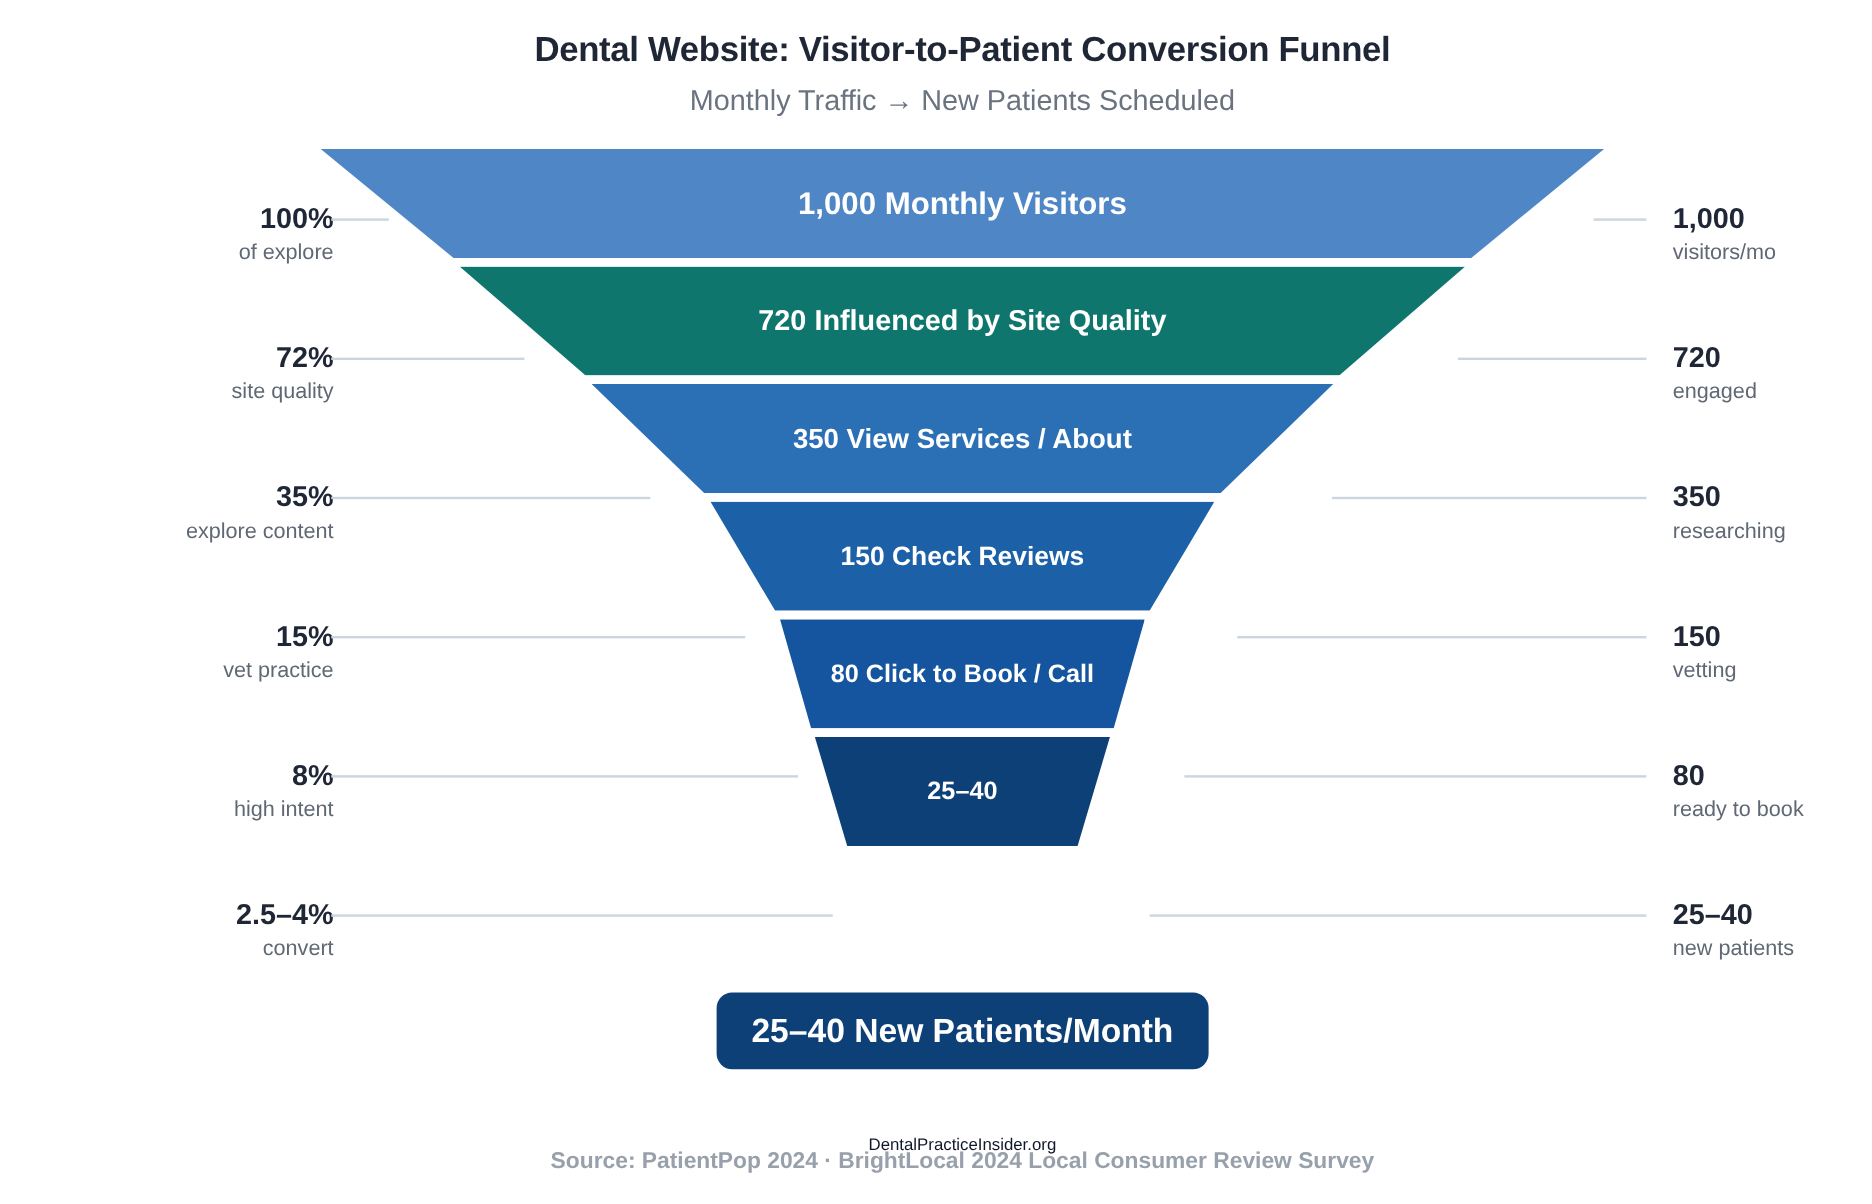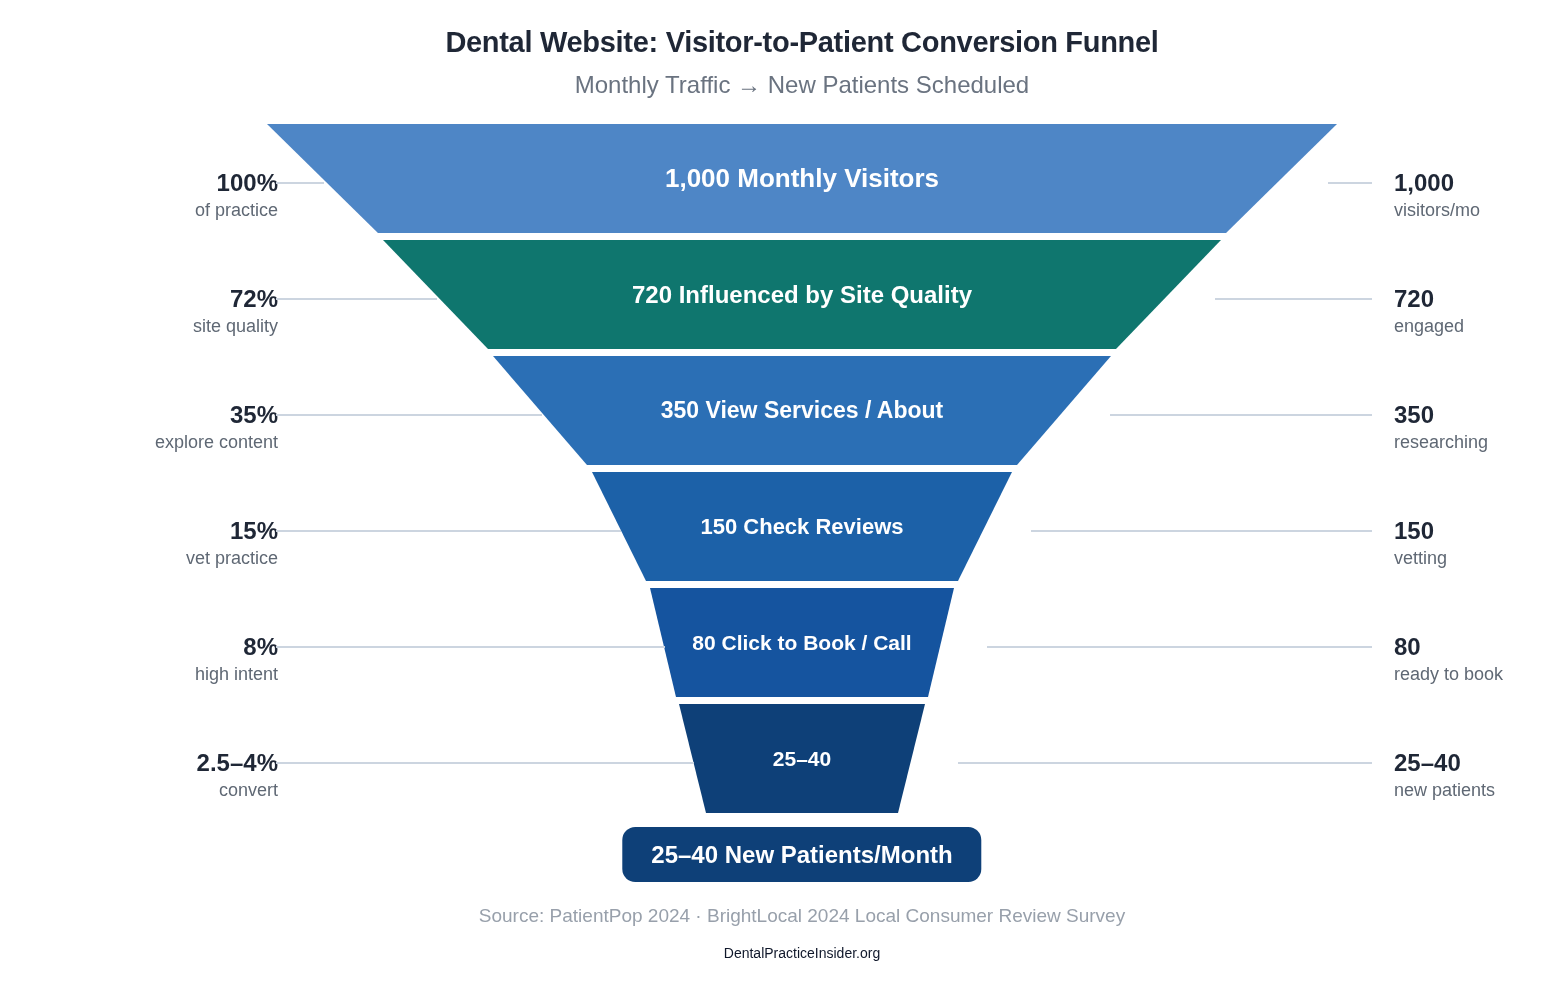--- a/index.html
+++ b/index.html
@@ -19,21 +19,21 @@
     color:#1f2736;letter-spacing:-0.3px;
   }
   .subtitle{
     position:absolute;top:71px;left:0;width:100%;
     text-align:center;font-size:24px;color:#6a7380;
   }
 
   
   .funnel{position:absolute;top:124px;left:0;width:100%;}
   .seg{
-    margin:0 auto 7px auto;height:109px;
+    margin:0 auto 7px auto;height:91px;
     display:flex;align-items:center;justify-content:center;
     color:#ffffff;font-weight:bold;
   }
   .s0{width:1070px;clip-path:polygon(0 0,100% 0,89.63% 100%,10.37% 100%);font-size:26px;}
   .s1{width:838px; clip-path:polygon(0 0,100% 0,87.47% 100%,12.53% 100%);font-size:24px;}
   .s2{width:618px; clip-path:polygon(0 0,100% 0,84.79% 100%,15.21% 100%);font-size:23px;}
   .s3{width:420px; clip-path:polygon(0 0,100% 0,87.14% 100%,12.86% 100%);font-size:22px;}
   .s4{width:304px; clip-path:polygon(0 0,100% 0,91.45% 100%,8.55% 100%);font-size:21px;}
   .s5{width:246px; clip-path:polygon(0 0,100% 0,89.02% 100%,10.98% 100%);font-size:21px;}
 
@@ -53,29 +53,29 @@
   .ll0{left:232px;width:48px;}  .rl0{left:1284px;width:44px;}
   .ll1{left:232px;width:161px;} .rl1{left:1171px;width:157px;}
   .ll2{left:232px;width:266px;} .rl2{left:1066px;width:262px;}
   .ll3{left:232px;width:345px;} .rl3{left:987px;width:341px;}
   .ll4{left:232px;width:389px;} .rl4{left:943px;width:385px;}
   .ll5{left:232px;width:418px;} .rl5{left:914px;width:414px;}
 
   
   .pill{
     position:absolute;top:827px;left:50%;transform:translateX(-50%);
-    height:55px;border-radius:13px;padding:0 29px;
+    height:38px;border-radius:13px;padding:13px 29px;
     display:flex;align-items:center;justify-content:center;
-    color:#ffffff;font-size:24px;font-weight:bold;white-space:nowrap;
+    color:#ffffff;font-size:28px;font-weight:bold;white-space:nowrap;
   }
 
   
   .source{
-    position:absolute;top:905px;left:0;width:100%;
-    text-align:center;font-size:19px;color:#98a0ab;
+    position:absolute;top:957px;left:0;width:100%;
+    text-align:center;font-size:19px;color:#98a0ab;font-weight:bold;
   }
   .site{
     position:absolute;top:945px;left:0;width:100%;
     text-align:center;font-size:14px;color:#0f172a;
   }
 </style>
 </head>
 <body>
 
 <div class="canvas">
@@ -99,21 +99,21 @@
     <div class="seg s4" style="background: rgb(21, 84, 159);">
       <span>80 Click to Book / Call</span>
     </div>
     <div class="seg s5" style="background: rgb(14, 64, 120);">
       <span>25–40</span>
     </div>
   </div>
 
   <div class="lbl left r0">
     <div class="pct">100%</div>
-    <div class="sub">of practice</div>
+    <div class="sub">of explore</div>
   </div>
   <div class="lbl left r1">
     <div class="pct">72%</div>
     <div class="sub">site quality</div>
   </div>
   <div class="lbl left r2">
     <div class="pct">35%</div>
     <div class="sub">explore content</div>
   </div>
   <div class="lbl left r3">

